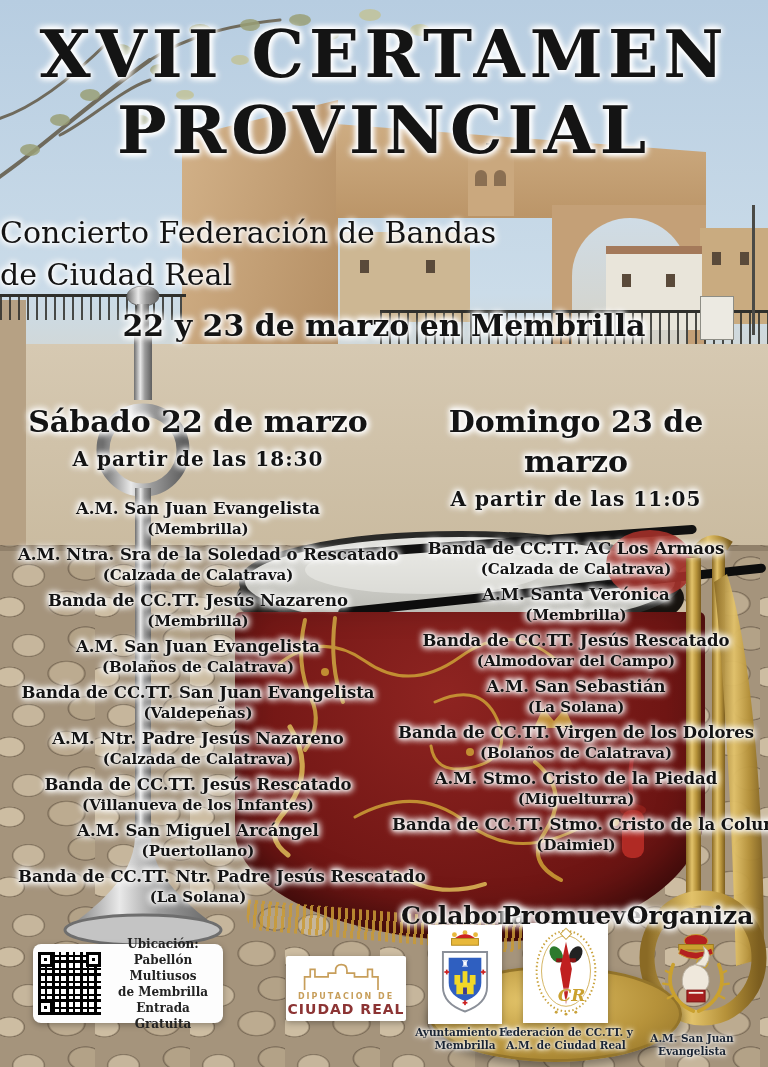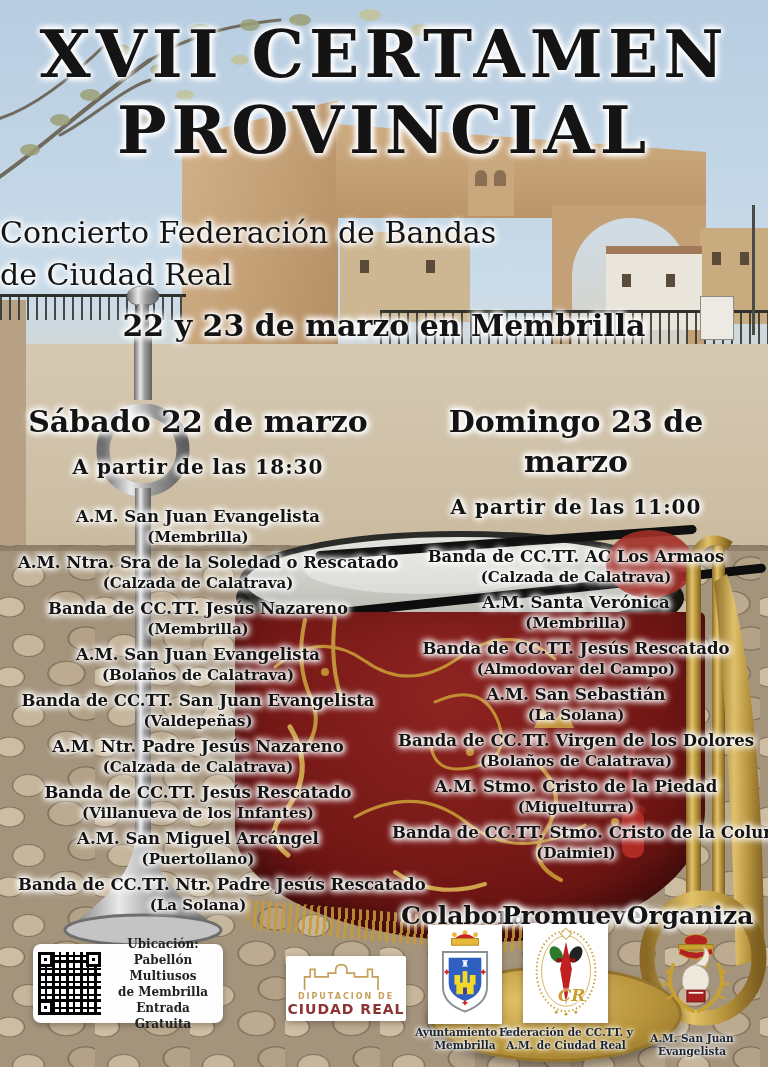--- a/index.html
+++ b/index.html
@@ -71,21 +71,21 @@
   .title{position:absolute;left:0;top:16px;width:768px;z-index:20;text-align:center;
     font-size:66px;line-height:76px;font-weight:700;letter-spacing:5px;}
   .subtitle{position:absolute;left:0;top:212px;width:768px;z-index:20;text-align:left;
     font-size:30px;line-height:42px;font-weight:400;}
   .dateline{position:absolute;left:0;top:308px;width:768px;z-index:20;text-align:center;
     font-size:30px;font-weight:700;}
   .col{position:absolute;top:402px;z-index:20;text-align:center;}
   .col-left{left:18px;width:360px;}
   .col-right{left:392px;width:368px;}
   .day-heading{font-size:30px;line-height:40px;font-weight:700;}
-  .day-time{font-size:20px;line-height:26px;font-weight:700;letter-spacing:1px;margin-top:12px;margin-bottom:26px;}
+  .day-time{font-size:20px;line-height:26px;font-weight:700;letter-spacing:1px;margin-top:4px;margin-bottom:26px;}
   .band{margin-bottom:5px;}
   .band-name{font-size:16.5px;line-height:22px;font-weight:700;white-space:nowrap;}
   .band-place{font-size:15px;line-height:19px;font-weight:700;}
 
   
   .location-card{position:absolute;left:33px;top:944px;width:190px;height:79px;z-index:22;
     background:#fdfdfd;border-radius:8px;display:flex;align-items:center;padding:5px;gap:7px;
     box-shadow:0 2px 6px rgba(0,0,0,.3);}
   .qr{position:relative;width:63px;height:63px;background:#fff;flex:0 0 63px;
     background-image:
@@ -326,21 +326,21 @@
 
         <div class="band">
           <div class="band-name glow">Banda de CC.TT. Ntr. Padre Jesús Rescatado</div>
           <div class="band-place glow">(La Solana)</div>
         </div>
       </div>
   </div>
 
   <div class="col col-right">
     <div class="day-heading glow">Domingo 23 de marzo</div>
-    <div class="day-time glow">A partir de las 11:00</div>
+    <div class="day-time glow">A partir de las 11:05</div>
     <div class="band-list">
 
         <div class="band">
           <div class="band-name glow">Banda de CC.TT. AC Los Armaos</div>
           <div class="band-place glow">(Calzada de Calatrava)</div>
         </div>
 
         <div class="band">
           <div class="band-name glow">A.M. Santa Verónica</div>
           <div class="band-place glow">(Membrilla)</div>

